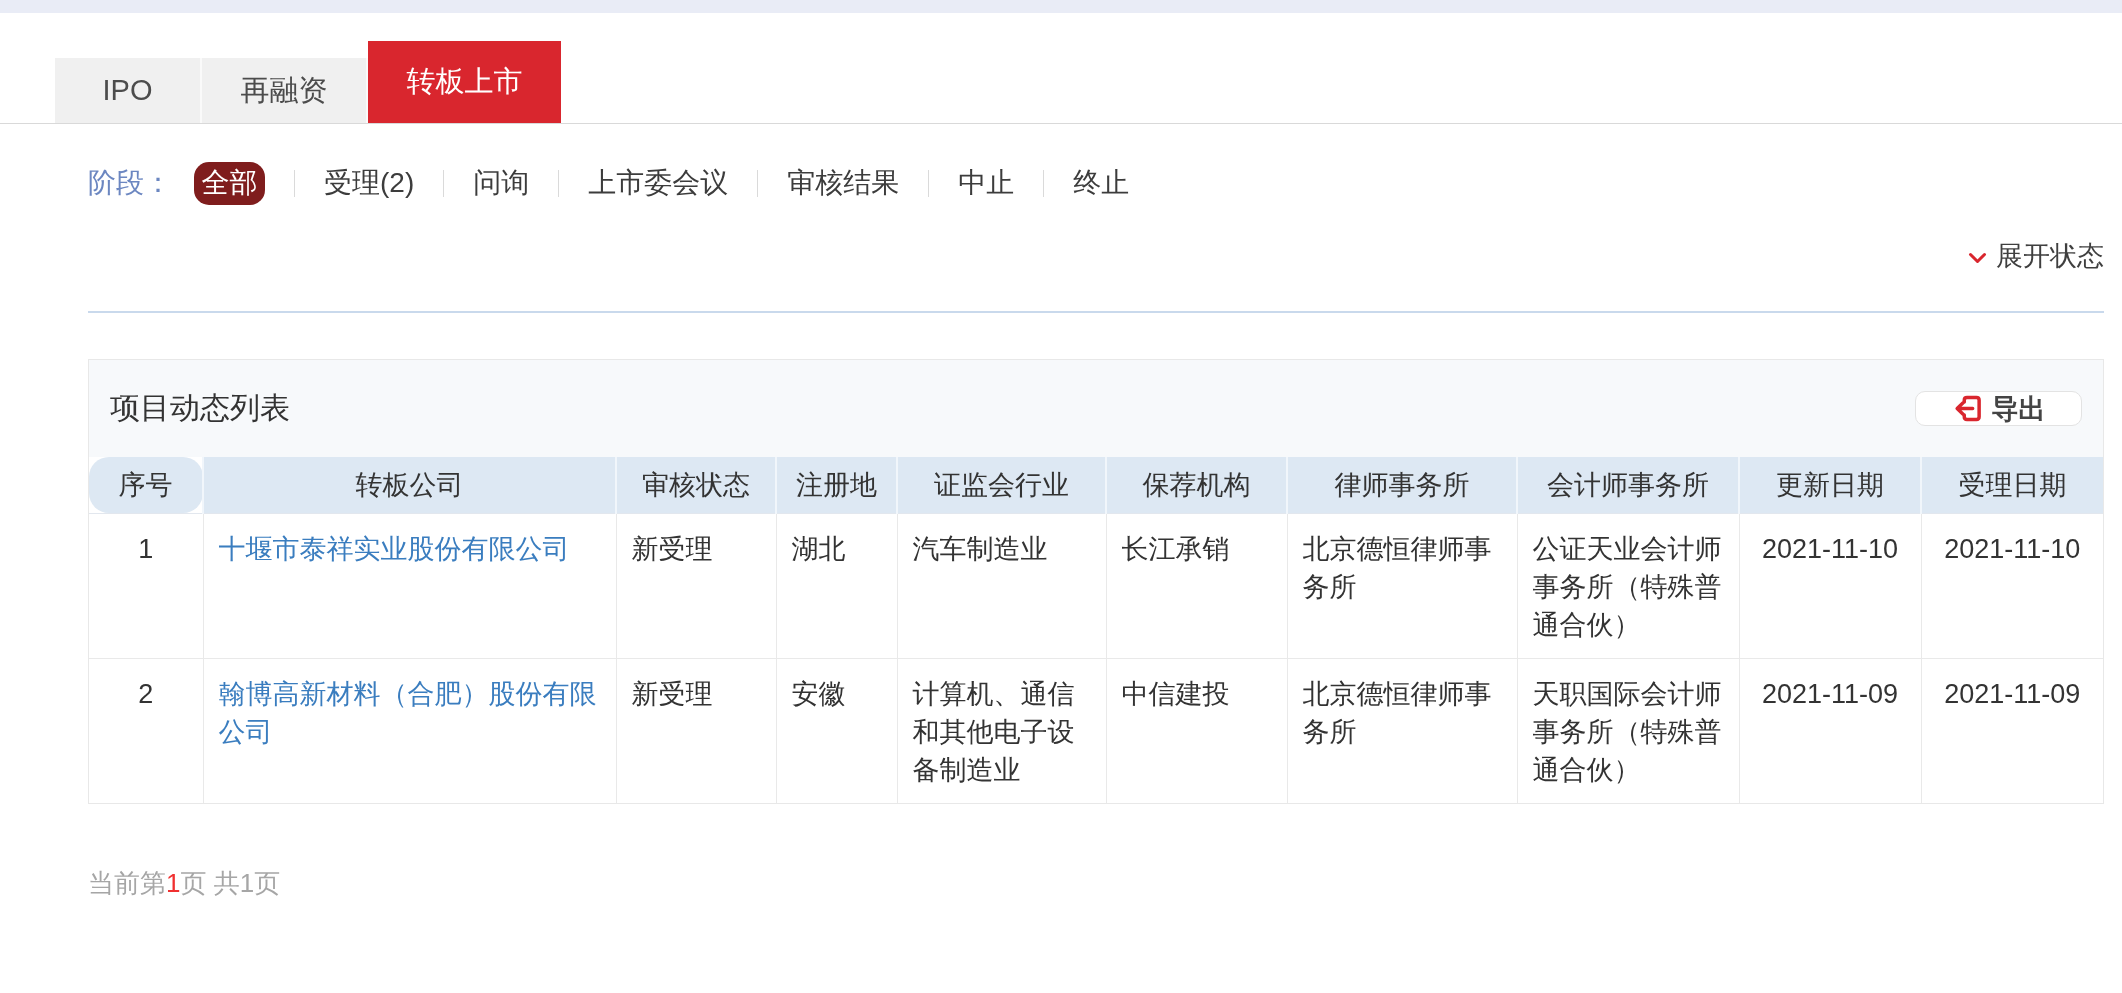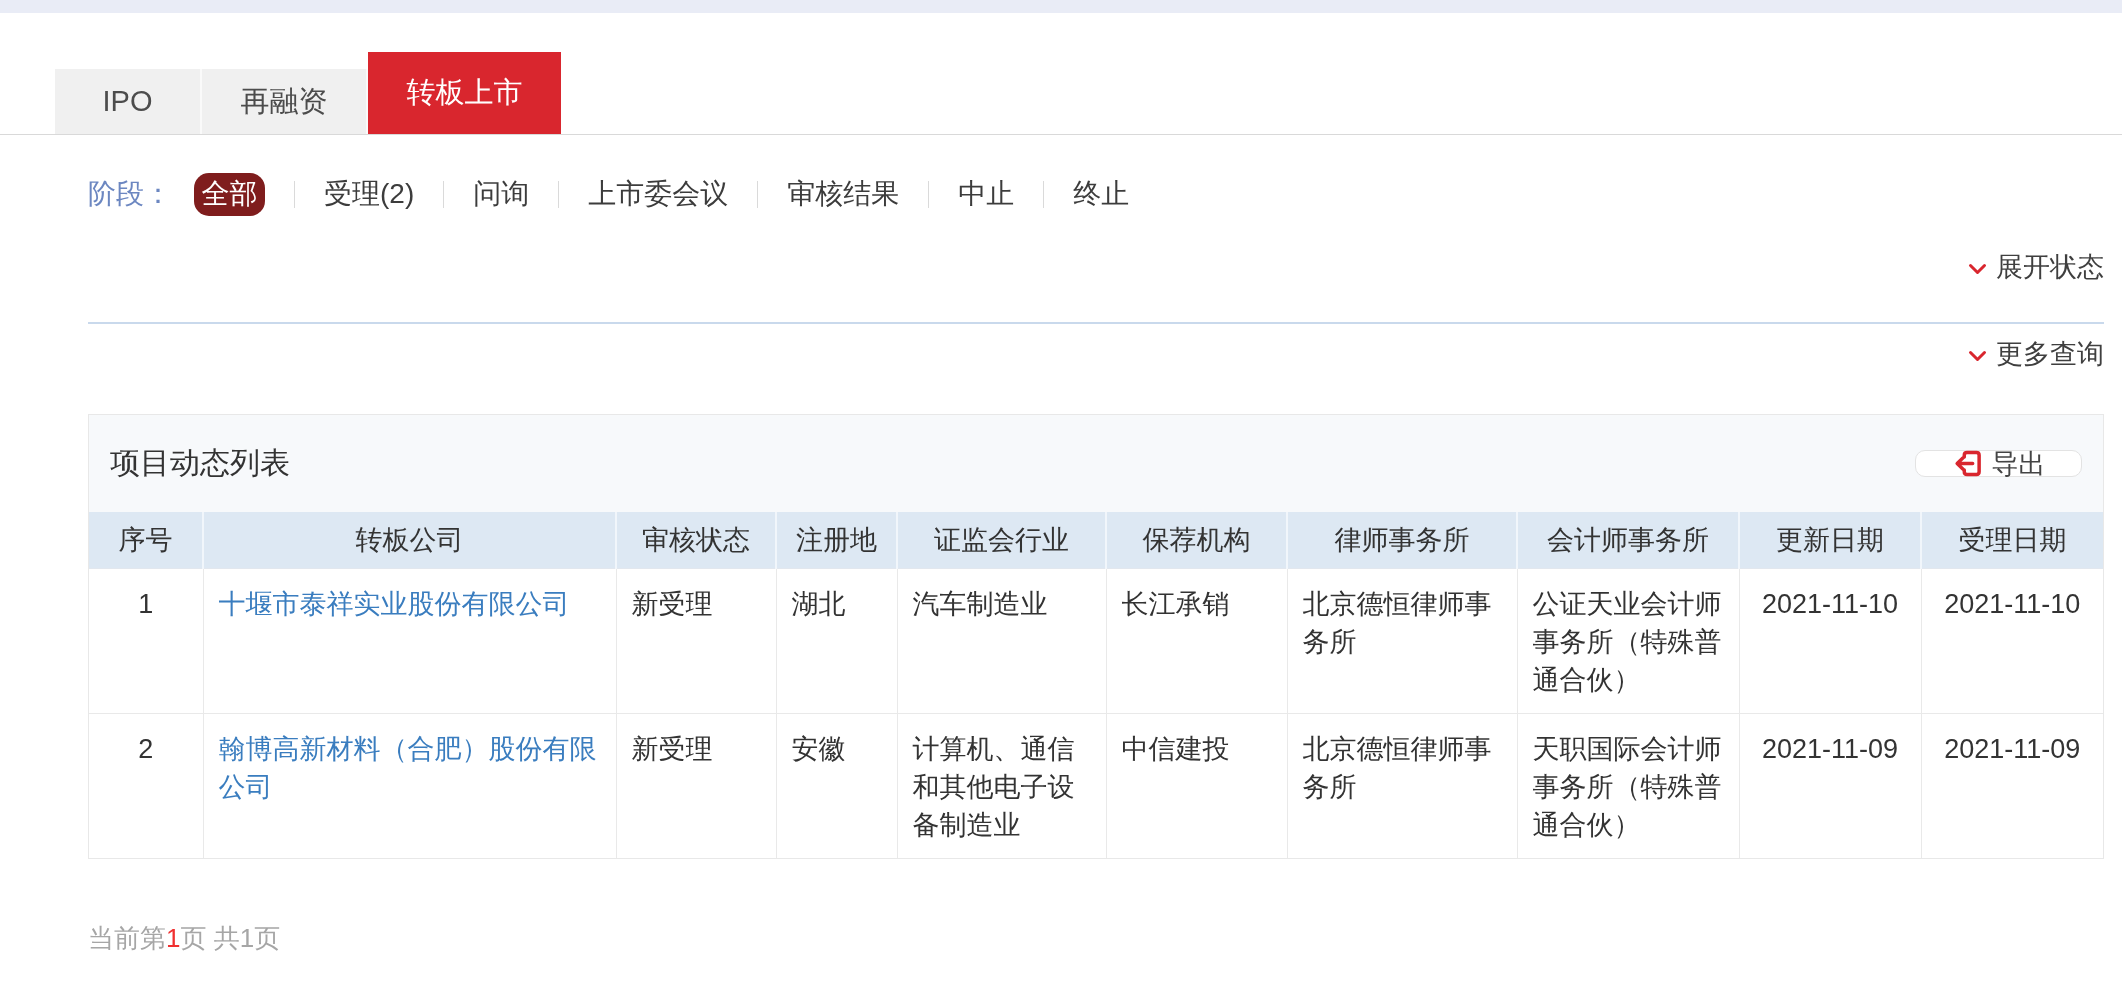--- a/index.html
+++ b/index.html
@@ -2,21 +2,21 @@
 <html><head>
 <meta charset="utf-8">
 <style>
   * { box-sizing: border-box; margin: 0; padding: 0; }
   html, body { width: 2122px; height: 993px; background: #ffffff; overflow: hidden; }
   body { font-family: "Liberation Sans", "DejaVu Sans", sans-serif; color: #333; }
 
   .top-strip { width: 100%; height: 13px; background: #e9ecf6; }
 
   
-  .tabs-bar { width: 100%; border-bottom: 1px solid #d9d9d9; padding: 39px 0 0 55px; }
+  .tabs-bar { width: 100%; border-bottom: 1px solid #d9d9d9; padding: 28px 0 0 55px; }
   .tabs { display: flex; align-items: flex-end; }
   .tab { height: 65px; background: #f0f0f0; color: #4c4c4c; font-size: 29px;
          display: flex; align-items: center; justify-content: center; cursor: pointer;
          border-right: 2px solid #fafafa; }
   .tab:last-child { border-right: none; }
   .tab.active { height: 82px; background: #d9262e; color: #ffffff; border-right: none; }
   .tab-ipo { width: 147px; } .tab-refi { width: 166px; } .tab-asset { width: 259px; } .tab-transfer { width: 193px; }
 
   .content { margin-left: 88px; width: 2016px; }
 
@@ -35,31 +35,31 @@
   .toggle-label { font-size: 27px; color: #3f3f3f; cursor: pointer; }
   .expand-row { margin-top: 37px; height: 28px; }
   .blue-divider { margin-top: 41px; height: 2px; background: #c9d9ec; }
   .more-row { margin-top: 16px; height: 28px; }
 
   
   .panel { margin-top: 46px; border: 1px solid #e8e8e8; background: #fff; }
   .panel-header { height: 97px; background: #f7f9fb; display: flex; align-items: center;
                   justify-content: space-between; padding: 0 21px; }
   .panel-title { font-size: 30px; color: #333; }
-  .export-btn { width: 167px; height: 27px; background: #fff; border: 1px solid #e3e3e3; border-radius: 10px;
-                display: flex; align-items: center; justify-content: center; gap: 9px; cursor: pointer; }
+  .export-btn { width: 167px; height: 35px; background: #fff; border: 1px solid #e3e3e3; border-radius: 10px;
+                display: flex; align-items: center; justify-content: center; gap: 9px; cursor: pointer; font-weight: bold; }
   .export-btn span { font-size: 27px; color: #444; }
 
   table { width: 100%; border-collapse: collapse; table-layout: fixed; }
   col.c0 { width: 114px; } col.c1 { width: 413px; } col.c2 { width: 160px; } col.c3 { width: 121px; }
   col.c4 { width: 209px; } col.c5 { width: 181px; } col.c6 { width: 230px; } col.c7 { width: 222px; }
   col.c8 { width: 182px; } col.c9 { width: 182px; }
   thead th { height: 56px; background: #dde8f3; font-size: 27px; font-weight: 400; color: #333;
              text-align: center; border-left: 2px solid #f1f6fb; border-bottom: 1px solid #e2e7ee; }
-  thead th:first-child { border-left: none; }
+  thead th:first-child { border-left: none; border-radius: 20px; }
   tbody td { vertical-align: top; padding: 16px 15px 14px; font-size: 27px; line-height: 38px; color: #333;
              border-right: 1px solid #e9e9e9; border-bottom: 1px solid #e9e9e9; word-break: break-all; }
   tbody td:last-child { border-right: none; }
   tbody tr:last-child td { border-bottom: none; }
   td.center { text-align: center; }
   a.company-link { color: #3a7dbf; text-decoration: none; cursor: pointer; }
 
   
   .pagination { margin-top: 62px; font-size: 26px; color: #a6a6a6; }
   .pagination .page-red { color: #f03030; }
@@ -98,26 +98,20 @@
 
   <div class="toggle-row expand-row">
     <svg class="chevron" width="19" height="12" viewBox="0 0 19 12">
       <polyline points="2.5,2.5 9.5,9.5 16.5,2.5" fill="none" stroke="#d9262e" stroke-width="3" stroke-linecap="round" stroke-linejoin="round"></polyline>
     </svg>
     <span class="toggle-label">展开状态</span>
   </div>
 
   <div class="blue-divider"></div>
 
-  <div class="toggle-row more-row">
-    <svg class="chevron" width="19" height="12" viewBox="0 0 19 12">
-      <polyline points="2.5,2.5 9.5,9.5 16.5,2.5" fill="none" stroke="#d9262e" stroke-width="3" stroke-linecap="round" stroke-linejoin="round"></polyline>
-    </svg>
-    <span class="toggle-label">更多查询</span>
-  </div>
 
   <div class="panel">
     <div class="panel-header">
       <div class="panel-title">项目动态列表</div>
       <button class="export-btn">
         <svg width="31" height="31" viewBox="0 0 24 24">
           <path d="M9.5 7 V5.6 Q9.5 3.5 11.6 3.5 H18.9 Q21 3.5 21 5.6 V18.4 Q21 20.5 18.9 20.5 H11.6 Q9.5 20.5 9.5 18.4 V17" fill="none" stroke="#d9262e" stroke-width="2.7" stroke-linecap="round"></path>
           <path d="M16 12 H4.2 M8.4 7.8 L4 12 L8.4 16.2" fill="none" stroke="#d9262e" stroke-width="2.7" stroke-linecap="round" stroke-linejoin="round"></path>
         </svg>
         <span>导出</span>

